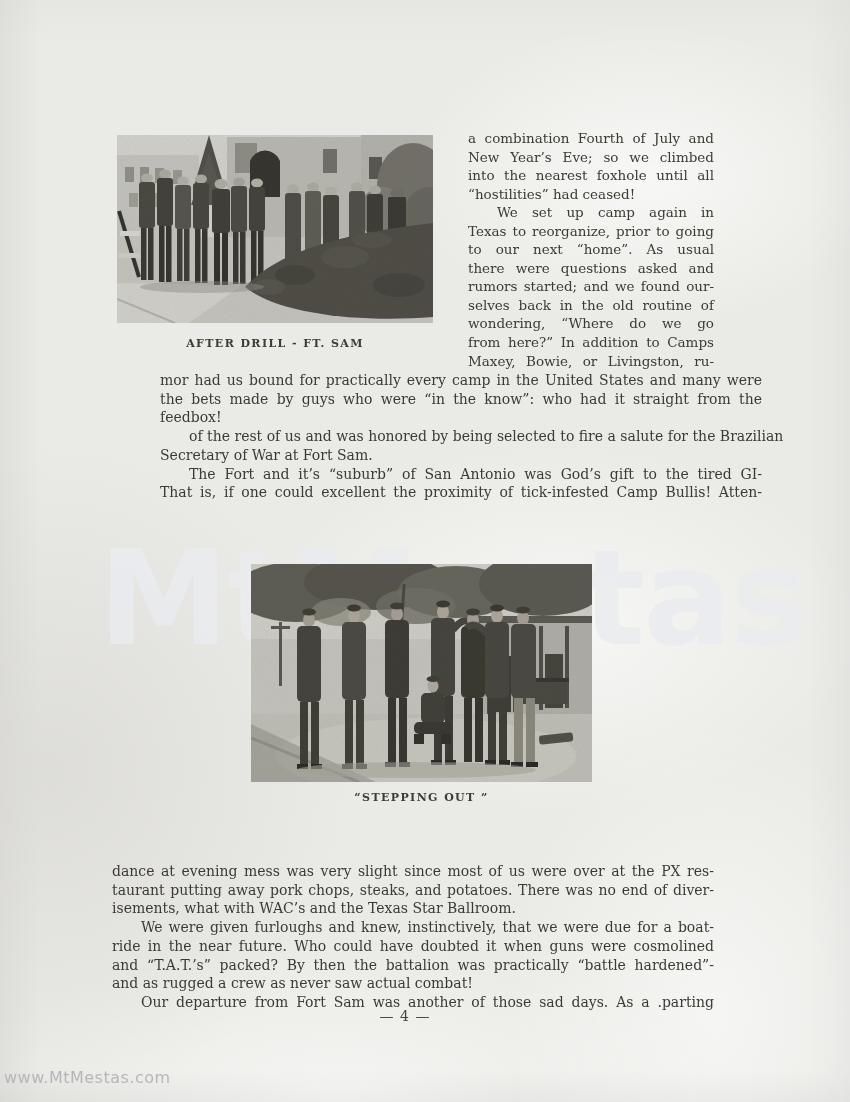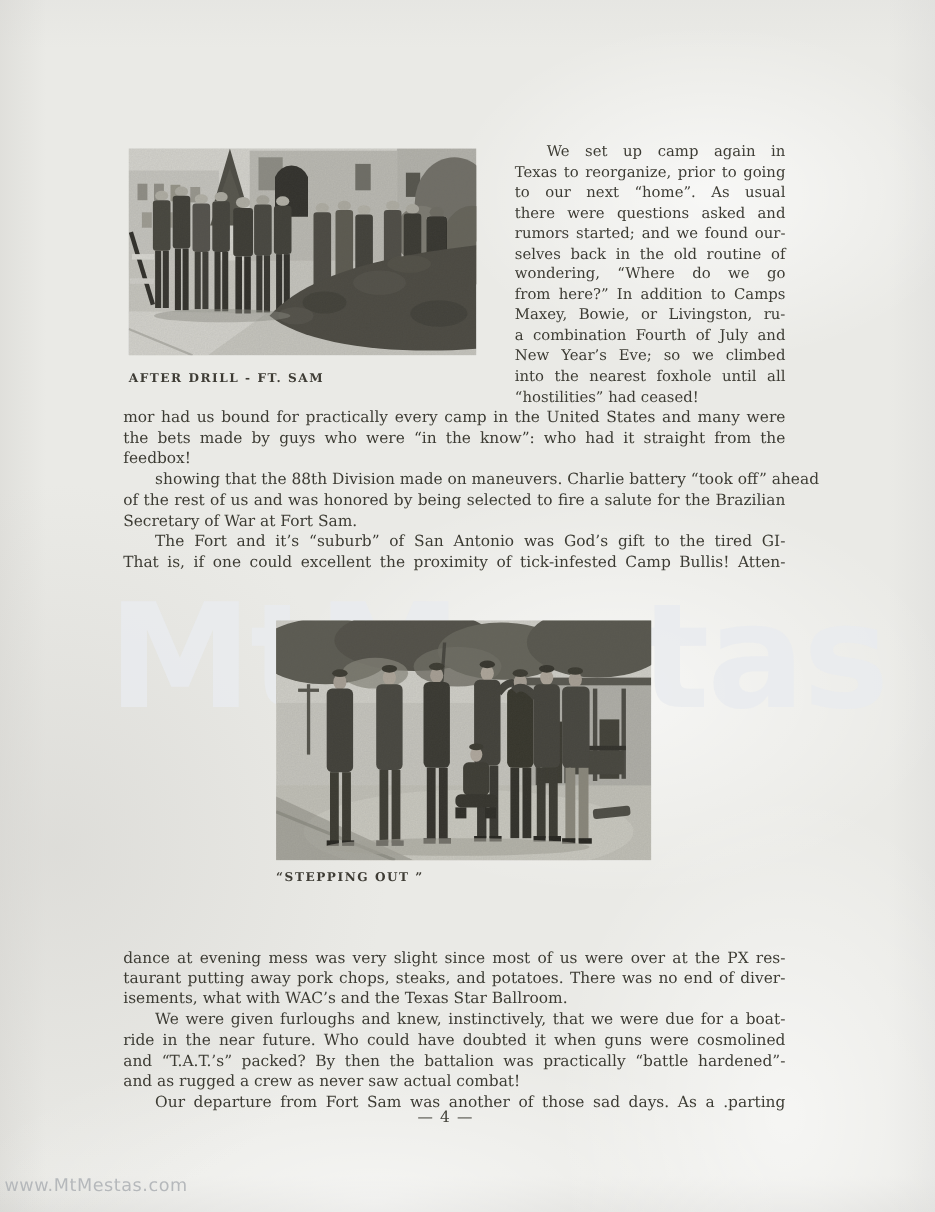--- a/index.html
+++ b/index.html
@@ -26,31 +26,31 @@
   .wm-bottom {
     position:absolute; left:4px; top:1068px; z-index:4;
     font-family:"DejaVu Sans", sans-serif; font-size:16px; letter-spacing:.5px;
     color:#b5b8bb;
   }
   .photo { position:absolute; margin:0; z-index:2; }
   .photo svg { display:block; width:100%; height:100%; }
   .photo1 { left:117px; top:135px; width:316px; height:188px; }
   .photo2 { left:251px; top:564px; width:341px; height:218px; }
   .caption {
-    position:absolute; z-index:2; text-align:left;
+    position:absolute; z-index:2; text-align:center;
     font-weight:bold; font-size:11px; letter-spacing:1.4px; color:#3e3c35;
   }
   .caption1 { left:117px; top:337px; width:316px; }
   .caption2 { left:251px; top:791px; width:341px; }
 
   .col-text { position:absolute; left:468px; top:129px; width:246px; z-index:2;
               font-size:13.5px; line-height:18.55px; }
   .block    { position:absolute; left:112px; width:602px; z-index:2;
               font-size:14px; line-height:18.7px; }
-  .upper { top:371px; }
+  .upper { top:371px;margin-left:48px; }
   .lower { top:862px; }
   .para { margin:0; }
   .line { white-space:nowrap; text-align:justify; text-align-last:justify; }
   .line.end { text-align-last:left; }
   .indent .line:first-child { text-indent:29px; }
 
   .page-number {
     position:absolute; left:112px; top:1008px; width:586px; z-index:2;
     text-align:center; font-size:14px; letter-spacing:1px; color:#45443c;
   }
@@ -157,47 +157,46 @@
       <ellipse cx="152" cy="152" rx="16" ry="8" fill="#5a584f" opacity="0.5"></ellipse>
       <ellipse cx="255" cy="105" rx="20" ry="8" fill="#55534a" opacity="0.5"></ellipse>
 
       <ellipse cx="85" cy="152" rx="62" ry="6" fill="#8f8e85" opacity="0.45"></ellipse>
       <rect width="316" height="188" filter="url(#g1)" opacity="0.16"></rect>
     </svg>
   </figure>
   <div class="caption caption1">AFTER DRILL - FT. SAM</div>
 
   <div class="col-text">
+    <div class="para">
+        <div class="line">a combination Fourth of July and</div>
+        <div class="line">New Year’s Eve; so we climbed</div>
+        <div class="line">into the nearest foxhole until all</div>
+        <div class="line end">“hostilities” had ceased!</div>
+      </div>
     <div class="para indent">
         <div class="line">We set up camp again in</div>
         <div class="line">Texas to reorganize, prior to going</div>
         <div class="line">to our next “home”. As usual</div>
         <div class="line">there were questions asked and</div>
         <div class="line">rumors started; and we found our-</div>
         <div class="line">selves back in the old routine of</div>
         <div class="line">wondering, “Where do we go</div>
         <div class="line">from here?” In addition to Camps</div>
         <div class="line">Maxey, Bowie, or Livingston, ru-</div>
       </div>
-    <div class="para">
-        <div class="line">a combination Fourth of July and</div>
-        <div class="line">New Year’s Eve; so we climbed</div>
-        <div class="line">into the nearest foxhole until all</div>
-        <div class="line end">“hostilities” had ceased!</div>
-      </div>
   </div>
 
   <div class="block upper">
     <div class="para">
         <div class="line">mor had us bound for practically every camp in the United States and many were</div>
         <div class="line">the bets made by guys who were “in the know”: who had it straight from the</div>
         <div class="line end">feedbox!</div>
       </div>
     <div class="para indent">
-        <div class="line">showing that the 88th Division made on maneuvers. Charlie battery “took off” ahead</div>
         <div class="line">of the rest of us and was honored by being selected to fire a salute for the Brazilian</div>
         <div class="line end">Secretary of War at Fort Sam.</div>
       </div>
     <div class="para indent">
         <div class="line">The Fort and it’s “suburb” of San Antonio was God’s gift to the tired GI-</div>
         <div class="line">That is, if one could excellent the proximity of tick-infested Camp Bullis! Atten-</div>
       </div>
   </div>
 
   <figure class="photo photo2">

